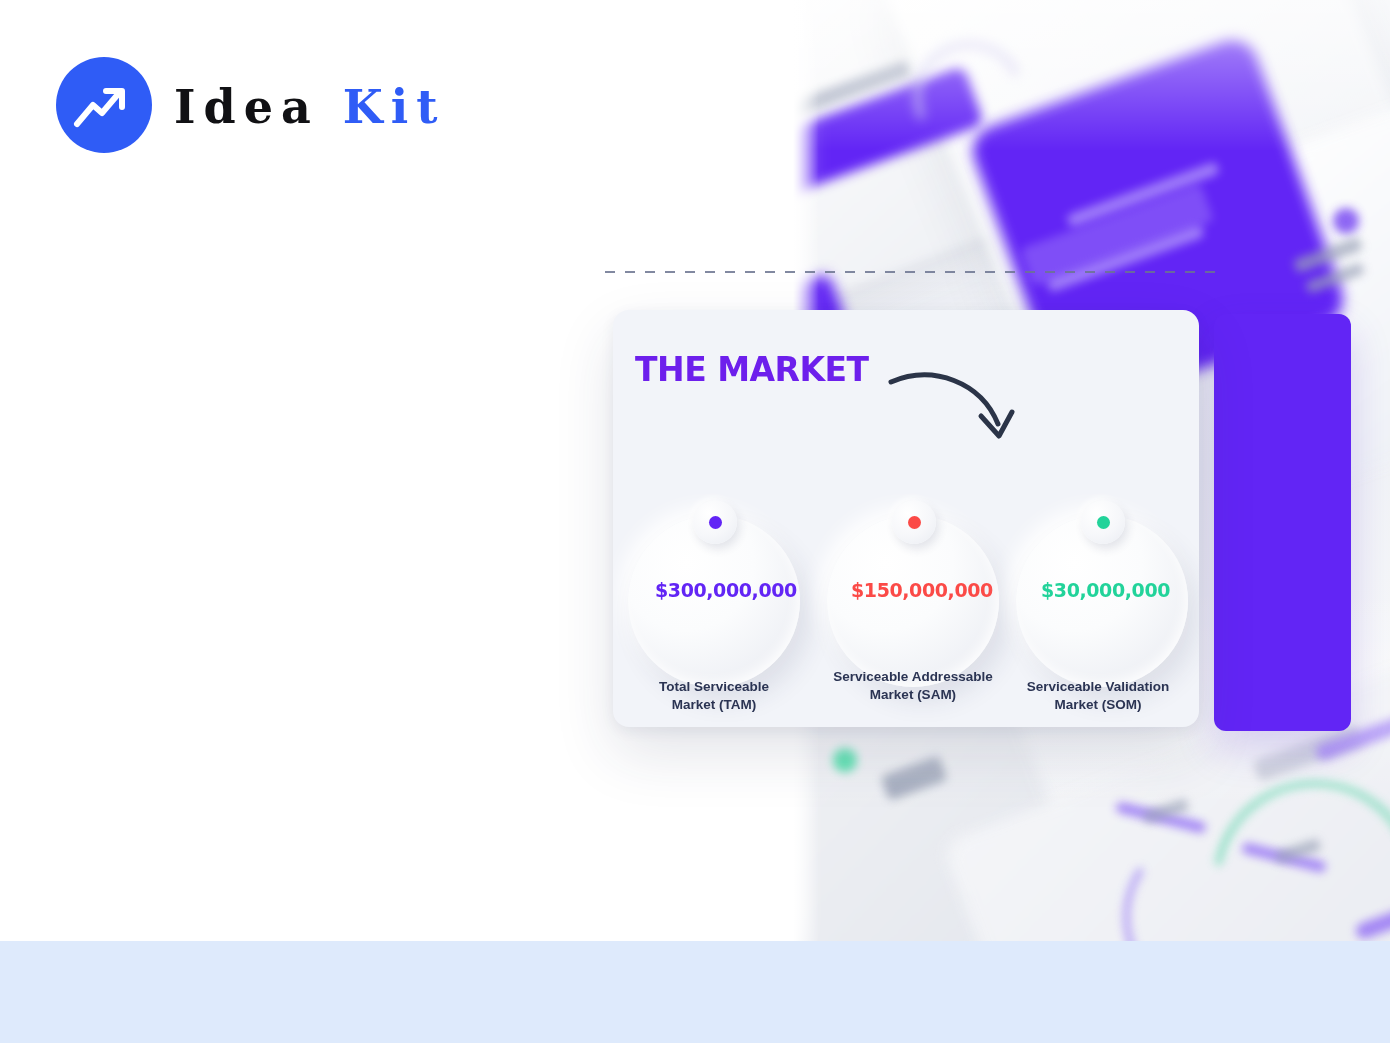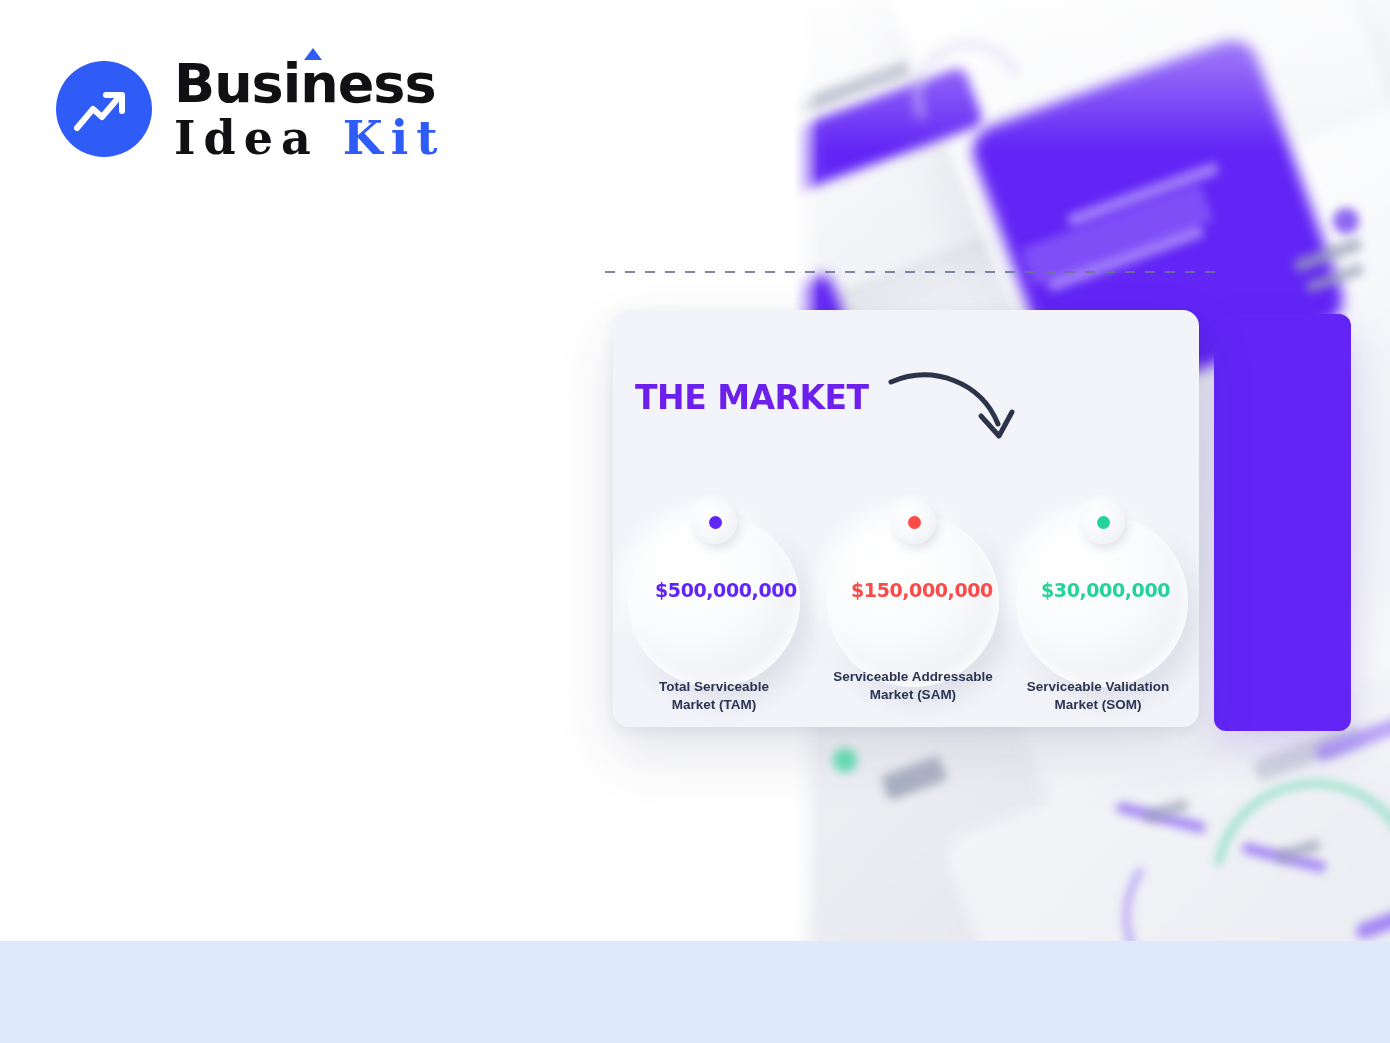--- a/index.html
+++ b/index.html
@@ -154,21 +154,20 @@
   .market-card{
     position:absolute;left:613px;top:310px;width:586px;height:417px;
     background:#f2f4f9;border-radius:16px;
     box-shadow:0 26px 60px rgba(35,45,85,.13), 0 4px 14px rgba(35,45,85,.07);
     overflow:hidden;
   }
   .market-title{
     position:absolute;left:22px;top:40px;
     font-size:33px;font-weight:700;color:#6d1fec;letter-spacing:-.5px;
     font-family:"DejaVu Sans",sans-serif;
-    margin-top:28px;
   }
   .market-sub{
     position:absolute;left:22px;top:98px;width:350px;
     font-size:14.5px;line-height:1.52;color:#3b4257;letter-spacing:-.1px;
   }
   .arrow-svg{position:absolute;left:272px;top:48px;}
 
   
   .circles{
     position:absolute;left:0;top:185px;width:586px;height:232px;
@@ -254,24 +253,20 @@
   <div class="left-panel">
 
     <div class="logo">
       <div class="logo-mark">
         <svg width="62" height="62" viewBox="0 0 62 62" aria-hidden="true">
           <path d="M4 50 L20 31 L29 39 L46 19" fill="none" stroke="#ffffff" stroke-width="6" stroke-linecap="round" stroke-linejoin="round"></path>
           <path d="M33 17 L49 17 L49 33" fill="none" stroke="#ffffff" stroke-width="6" stroke-linecap="round" stroke-linejoin="round"></path>
         </svg>
       </div>
       <div class="logo-words">
-        <div class="logo-top">
-          <span>Business</span>
-          <span class="caret"></span>
-        </div>
         <div class="logo-bottom">
           <span>Idea</span>
           <span class="kit">Kit</span>
         </div>
       </div>
     </div>
 
 
 
   </div>
@@ -290,21 +285,21 @@
       <path d="M96 58 L114 78 L127 54" fill="none" stroke="#2b3448" stroke-width="5" stroke-linecap="round" stroke-linejoin="round"></path>
     </svg>
 
     <div class="circles">
 
       <div>
         <div class="bubble" style="left:15px;top:20px;"></div>
         <div class="knob" style="left:80px;top:5px;">
           <i style="background:#6225f5;"></i>
         </div>
-        <div class="amount" style="left:42px;top:84px;color:#6225f5;">$500,000,000</div>
+        <div class="amount" style="left:42px;top:84px;color:#6225f5;">$300,000,000</div>
         <div class="caption" style="left:15px;top:183px;width:172px;">
           <span>Total Serviceable</span><br>
           <span>Market (TAM)</span>
         </div>
       </div>
 
       <div>
         <div class="bubble" style="left:214px;top:20px;"></div>
         <div class="knob" style="left:279px;top:5px;">
           <i style="background:#fb4a47;"></i>

